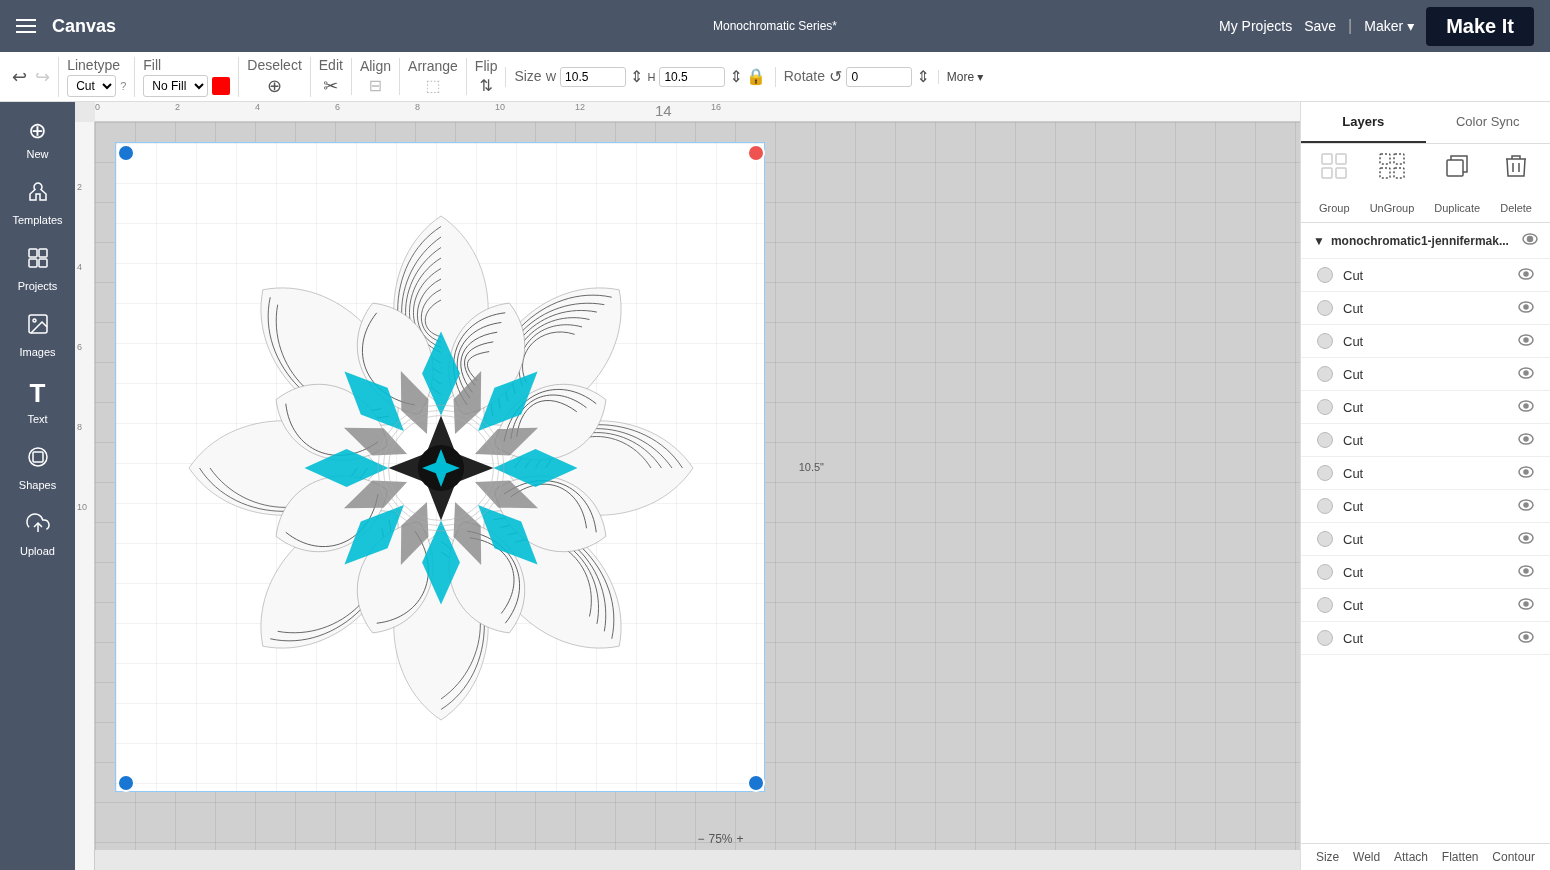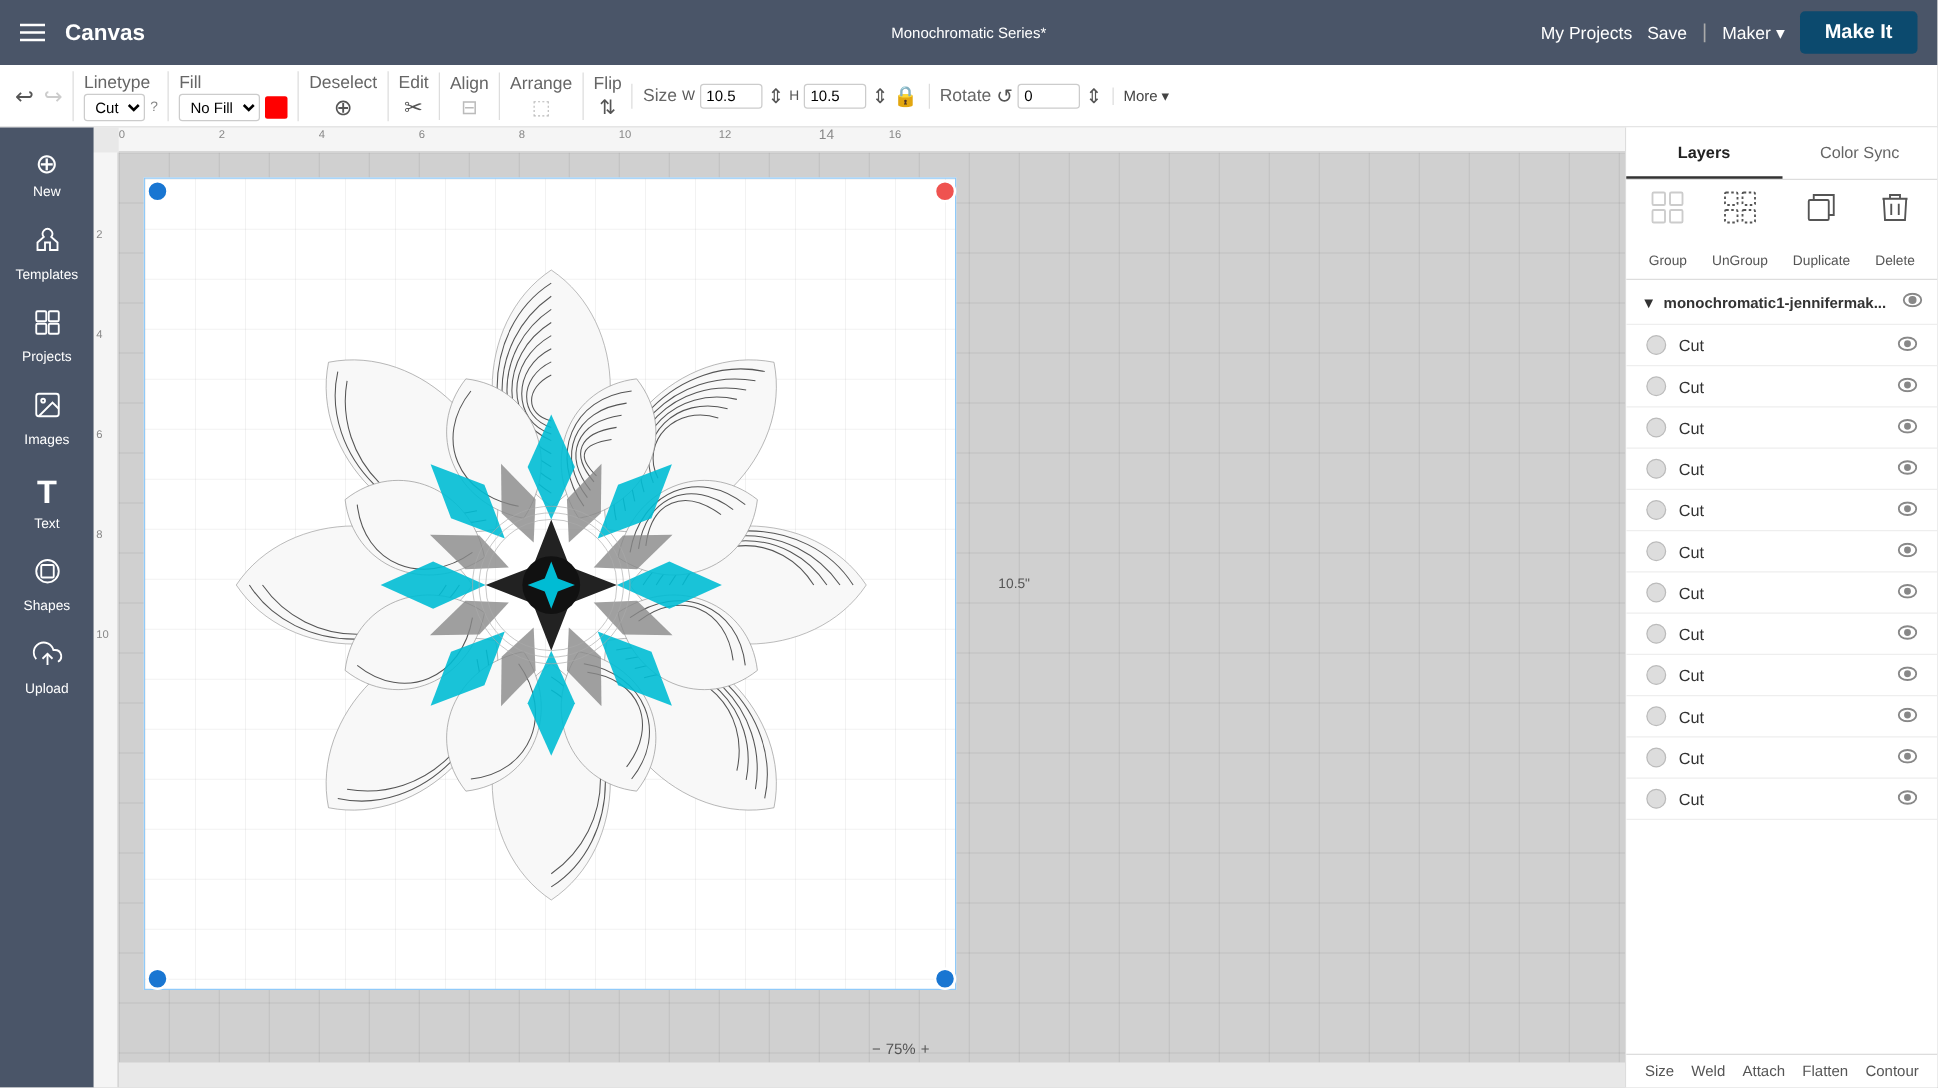--- a/index.html
+++ b/index.html
@@ -12,34 +12,34 @@
     }
     .header-menu-icon { display: flex; flex-direction: column; gap: 4px; cursor: pointer; }
     .header-menu-icon span { display: block; width: 20px; height: 2px; background: white; }
     .header-app-name { font-size: 18px; font-weight: 600; color: white; }
     .header-title { position: absolute; left: 50%; transform: translateX(-50%); font-size: 12px; color: white; }
     .header-right { margin-left: auto; display: flex; align-items: center; gap: 12px; }
     .header-my-projects { color: white; font-size: 14px; cursor: pointer; }
     .header-save { color: white; font-size: 14px; cursor: pointer; }
     .header-divider { color: #aaa; }
     .header-maker { display: flex; align-items: center; gap: 4px; color: white; font-size: 14px; cursor: pointer; text-align: center; }
-    .header-make-it { background: #0c4a6e; color: white; padding: 8px 20px; border-radius: 4px; font-size: 16px; font-weight: 600; cursor: pointer; border: none; }
+    .header-make-it { background: #0f172a; color: white; padding: 8px 20px; border-radius: 4px; font-size: 20px; font-weight: 600; cursor: pointer; border: none; }
 
     
     .toolbar {
       display: flex; align-items: center; background: white; height: 50px;
       padding: 0 12px; gap: 8px; border-bottom: 1px solid #ddd; font-size: 12px;
     }
     .toolbar-undo, .toolbar-redo { cursor: pointer; color: #555; font-size: 18px; }
     .toolbar-section { display: flex; align-items: center; gap: 4px; border-left: 1px solid #ddd; padding-left: 8px; }
     .toolbar-label { font-size: 14px; color: #666; display: block; margin-bottom: 2px; }
     .toolbar-select { font-size: 12px; border: 1px solid #ccc; border-radius: 3px; padding: 2px 4px; background: white; }
     .toolbar-color-swatch { width: 18px; height: 18px; background: red; border-radius: 2px; display: inline-block; }
     .toolbar-btn { font-size: 12px; color: #444; cursor: pointer; display: flex; align-items: center; gap: 3px; }
-    .toolbar-size-input { width: 50px; font-size: 12px; border: 1px solid #ccc; border-radius: 3px; padding: 2px 4px; }
+    .toolbar-size-input { width: 66px; font-size: 12px; border: 1px solid #ccc; border-radius: 3px; padding: 2px 4px; }
 
     
     .main-layout { display: flex; height: calc(870px - 102px); }
 
     
     .left-sidebar {
       width: 75px; background: #4a5568; display: flex; flex-direction: column;
       align-items: center; padding: 8px 0; gap: 4px;
     }
     .sidebar-item {
@@ -351,21 +351,21 @@
 
     <div class="ruler-top">
       <div style="position:relative;width:100%;height:100%">
         <span style="position:absolute;left:0;font-size:9px;color:#888">0</span>
         <span style="position:absolute;left:80px;font-size:9px;color:#888">2</span>
         <span style="position:absolute;left:160px;font-size:9px;color:#888">4</span>
         <span style="position:absolute;left:240px;font-size:9px;color:#888">6</span>
         <span style="position:absolute;left:320px;font-size:9px;color:#888">8</span>
         <span style="position:absolute;left:400px;font-size:9px;color:#888">10</span>
         <span style="position:absolute;left:480px;font-size:9px;color:#888">12</span>
-        <span style="position:absolute;left:560px;font-size:11px;color:#888">14</span>
+        <span style="position:absolute;left:560px;font-size:15px;color:#888">14</span>
         <span style="position:absolute;left:616px;font-size:9px;color:#888">16</span>
       </div>
     </div>
 
     <div class="ruler-left">
       <span style="position:absolute;top:60px;left:2px;font-size:9px;color:#888">2</span>
       <span style="position:absolute;top:140px;left:2px;font-size:9px;color:#888">4</span>
       <span style="position:absolute;top:220px;left:2px;font-size:9px;color:#888">6</span>
       <span style="position:absolute;top:300px;left:2px;font-size:9px;color:#888">8</span>
       <span style="position:absolute;top:380px;left:2px;font-size:9px;color:#888">10</span>

